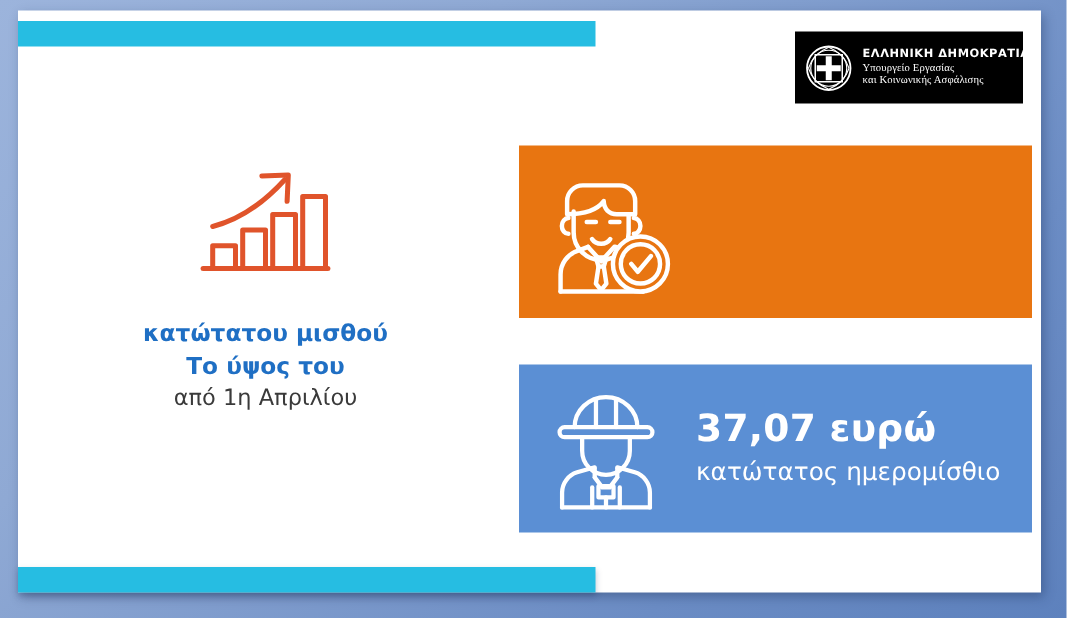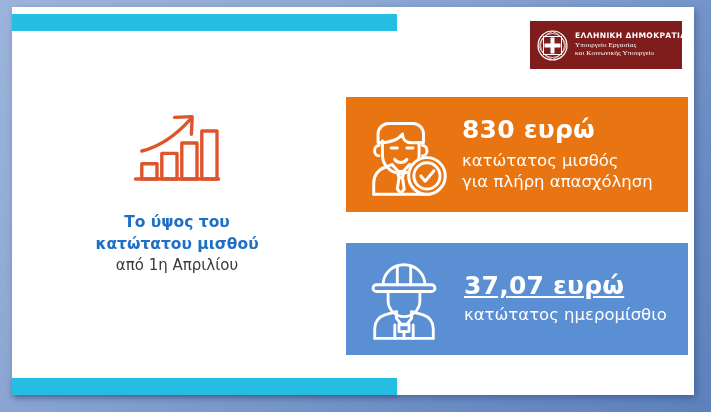--- a/index.html
+++ b/index.html
@@ -54,21 +54,21 @@
     box-shadow: 0 2px 4px rgba(20, 40, 80, 0.25);
   }
 
   
   #ministry-logo {
     position: absolute;
     left: 518px;
     top: 14px;
     width: 152px;
     height: 48px;
-    background: #7f1d1d;
+    background: #000000;
     display: flex;
     align-items: center;
     padding: 0 5px 0 7px;
     box-sizing: border-box;
     gap: 7px;
   }
   #ministry-emblem {
     flex: 0 0 auto;
     width: 31px;
     height: 31px;
@@ -169,21 +169,21 @@
     white-space: nowrap;
   }
   .stat-desc {
     display: block;
     font-size: 16.5px;
     font-weight: normal;
     line-height: 1.32;
     white-space: nowrap;
   }
   #stat-card-daily .stat-text { padding-left: 14px; }
-  #stat-card-daily .stat-amount { margin-bottom: 3px; text-decoration: underline; }
+  #stat-card-daily .stat-amount { margin-bottom: 3px; }
 </style>
 </head>
 <body>
 
 <div id="slide-frame">
 
   <div id="page-card">
 
     <div class="accent-bar" id="accent-bar-top"></div>
     <div class="accent-bar" id="accent-bar-bottom"></div>
@@ -198,21 +198,21 @@
           <path d="M4 31 C 8 44, 16 53, 31 59"></path>
           <path d="M58 31 C 54 44, 46 53, 31 59"></path>
         </g>
         <rect x="13" y="13" width="36" height="36" fill="none" stroke="#ffffff" stroke-width="2"></rect>
         <rect x="27" y="15" width="8" height="32" fill="#ffffff"></rect>
         <rect x="15" y="27" width="32" height="8" fill="#ffffff"></rect>
       </svg>
       <div id="ministry-logo-text">
         <span class="logo-line-main">ΕΛΛΗΝΙΚΗ ΔΗΜΟΚΡΑΤΙΑ</span>
         <span class="logo-line-sub">Υπουργείο Εργασίας</span>
-        <span class="logo-line-sub">και Κοινωνικής Υπουργείο</span>
+        <span class="logo-line-sub">και Κοινωνικής Ασφάλισης</span>
       </div>
     </div>
 
     <div id="left-column">
 
       <svg id="growth-chart-icon" viewBox="0 0 120 100">
         <g fill="none" stroke="#e0542b" stroke-width="4.2" stroke-linejoin="round" stroke-linecap="round">
 
           <line x1="8" y1="90" x2="112" y2="90"></line>
 
@@ -220,22 +220,22 @@
           <rect x="41" y="58" width="19" height="32"></rect>
           <rect x="66" y="45" width="19" height="45"></rect>
           <rect x="91" y="30" width="19" height="60"></rect>
 
           <path d="M16 55 C 36 50, 56 38, 76 16"></path>
           <polyline points="57,13 79,12 78,34"></polyline>
         </g>
       </svg>
 
       <div id="left-caption">
+        <span class="caption-line-primary">κατώτατου μισθού</span>
         <span class="caption-line-primary">Το ύψος του</span>
-        <span class="caption-line-primary">κατώτατου μισθού</span>
         <span class="caption-line-secondary">από 1η Απριλίου</span>
       </div>
 
     </div>
 
     <div class="stat-card" id="stat-card-salary">
       <svg class="stat-icon" viewBox="0 0 110 110">
         <g fill="none" stroke="#ffffff" stroke-width="3.4" stroke-linejoin="round" stroke-linecap="round">
 
           <path d="M23 31 a12 12 0 0 1 12 -12 h28 a12 12 0 0 1 12 12 v10 h-14 c-6 0 -10 -4 -10 -10 c-6 8 -16 10 -28 10 z"></path>
@@ -260,25 +260,20 @@
           <line x1="18" y1="100" x2="81" y2="100"></line>
         </g>
 
         <circle cx="79" cy="79" r="22" fill="#e87511"></circle>
         <g fill="none" stroke="#ffffff" stroke-width="3.4" stroke-linecap="round" stroke-linejoin="round">
           <circle cx="79" cy="79" r="21"></circle>
           <circle cx="79" cy="79" r="15"></circle>
           <polyline points="72,79 77,85 87,73"></polyline>
         </g>
       </svg>
-      <div class="stat-text">
-        <span class="stat-amount">830 ευρώ</span>
-        <span class="stat-desc">κατώτατος μισθός</span>
-        <span class="stat-desc">για πλήρη απασχόληση</span>
-      </div>
     </div>
 
     <div class="stat-card" id="stat-card-daily">
       <svg id="daily-worker-icon" class="stat-icon" viewBox="0 0 110 110">
         <g fill="none" stroke="#ffffff" stroke-width="3.4" stroke-linejoin="round" stroke-linecap="round">
 
           <path d="M30 38 a25 24 0 0 1 50 0"></path>
 
           <line x1="47" y1="16" x2="47" y2="38"></line>
           <line x1="63" y1="16" x2="63" y2="38"></line>

